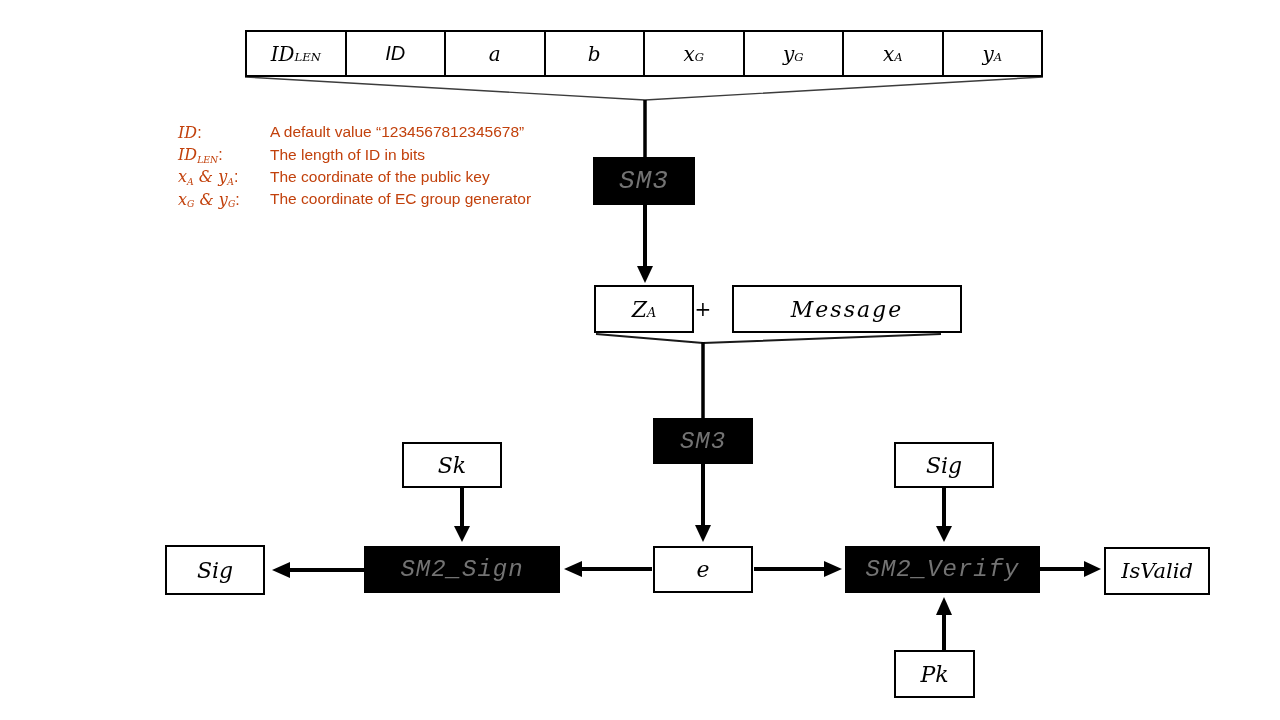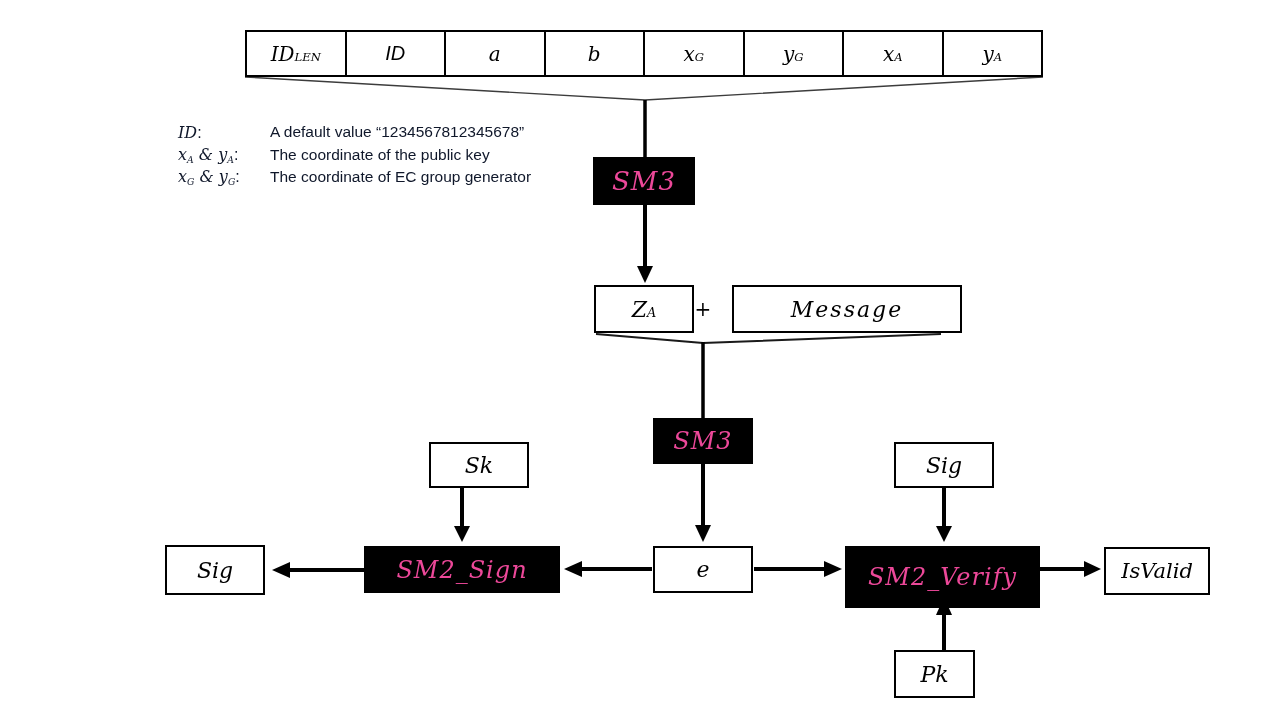--- a/index.html
+++ b/index.html
@@ -5,34 +5,34 @@
   html,body{margin:0;padding:0;background:#ffffff;}
   #canvas{position:relative;width:1280px;height:720px;background:#ffffff;overflow:hidden;
           font-family:"DejaVu Serif",serif;}
   svg#connectors{position:absolute;left:0;top:0;z-index:1;}
 
   .box{position:absolute;z-index:2;background:#ffffff;border:2px solid #000000;
        box-sizing:border-box;display:flex;align-items:center;justify-content:center;
        font-style:italic;font-size:22px;color:#000;}
   .bbox{position:absolute;z-index:2;background:#000000;border:none;
         box-sizing:border-box;display:flex;align-items:center;justify-content:center;
-        font-style:italic;font-size:24px;color:#ec4899;letter-spacing:1px;}
+        font-style:italic;font-size:24px;color:#737373;letter-spacing:1px;font-family:Liberation Mono, monospace;}
   .subsc{font-size:0.58em;font-style:italic;position:relative;bottom:-0.28em;letter-spacing:0;text-align:right;}
 
   
   #hdr-table{position:absolute;left:245px;top:30px;width:798px;height:47px;z-index:2;
              display:flex;border:2px solid #000;background:#fff;box-sizing:border-box;}
   .hcell{flex:1;display:flex;align-items:center;justify-content:center;
          border-left:2px solid #000;font-style:italic;font-size:20px;box-sizing:border-box;}
   .hcell:first-child{border-left:none;}
   .sans-it{font-family:"Liberation Sans",sans-serif;font-style:italic;}
 
   
   #legend{position:absolute;left:178px;top:121px;z-index:2;width:440px;
-          font-family:"Liberation Sans",sans-serif;font-size:15.5px;color:#0f172a;}
+          font-family:"Liberation Sans",sans-serif;font-size:15.5px;color:#c2410c;}
   .lrow{display:flex;height:22.4px;align-items:center;}
   .lsym{width:92px;font-family:"DejaVu Serif",serif;font-style:italic;font-size:16px;flex:none;}
   .lsym .colon{font-style:normal;font-family:"Liberation Sans",sans-serif;}
   .ldesc{font-style:normal;}
 
   .plus{position:absolute;z-index:2;display:flex;align-items:center;justify-content:center;
         font-size:20px;font-style:normal;color:#000;}
 </style>
 </head>
 <body>
@@ -109,56 +109,60 @@
         <span class="subsc">A</span>
       </div>
   </div>
 
   <div id="legend">
     <div class="lrow">
       <span class="lsym"><span>ID</span><span class="subsc"></span><span></span><span></span><span class="subsc"></span><span class="colon">:</span></span>
       <span class="ldesc">A default value “1234567812345678”</span>
     </div>
     <div class="lrow">
+      <span class="lsym"><span>ID</span><span class="subsc">LEN</span><span></span><span></span><span class="subsc"></span><span class="colon">:</span></span>
+      <span class="ldesc">The length of ID in bits</span>
+    </div>
+    <div class="lrow">
       <span class="lsym"><span>x</span><span class="subsc">A</span><span> &amp; </span><span>y</span><span class="subsc">A</span><span class="colon">:</span></span>
       <span class="ldesc">The coordinate of the public key</span>
     </div>
     <div class="lrow">
       <span class="lsym"><span>x</span><span class="subsc">G</span><span> &amp; </span><span>y</span><span class="subsc">G</span><span class="colon">:</span></span>
       <span class="ldesc">The coordinate of EC group generator</span>
     </div>
   </div>
 
   <div class="bbox" style="left:593px;top:157px;width:102px;height:48px;font-size:26px;">
       <span>SM3</span>
     </div>
   <div class="bbox" style="left:653px;top:418px;width:100px;height:46px;">
       <span>SM3</span>
     </div>
   <div class="bbox" style="left:364px;top:546px;width:196px;height:47px;">
       <span>SM2_Sign</span>
     </div>
-  <div class="bbox" style="left:845px;top:546px;width:195px;height:62px;">
+  <div class="bbox" style="left:845px;top:546px;width:195px;height:47px;">
       <span>SM2_Verify</span>
     </div>
 
   <div class="box" style="left:594px;top:285px;width:100px;height:48px;">
       <span>Z</span>
       <span class="subsc">A</span>
     </div>
   <div class="plus" style="left:694px;top:294px;width:18px;height:30px;">
       <span>+</span>
     </div>
   <div class="box" style="left:712px;top:285px;width:230px;height:48px;letter-spacing:2px;margin-left:20px;">
       <span>Message</span>
     </div>
   <div class="box" style="left:653px;top:546px;width:100px;height:47px;">
       <span>e</span>
     </div>
-  <div class="box" style="left:429px;top:442px;width:100px;height:46px;">
+  <div class="box" style="left:402px;top:442px;width:100px;height:46px;">
       <span>Sk</span>
     </div>
   <div class="box" style="left:165px;top:545px;width:100px;height:50px;">
       <span>Sig</span>
     </div>
   <div class="box" style="left:894px;top:442px;width:100px;height:46px;">
       <span>Sig</span>
     </div>
   <div class="box" style="left:894px;top:650px;width:81px;height:48px;">
       <span>Pk</span>

